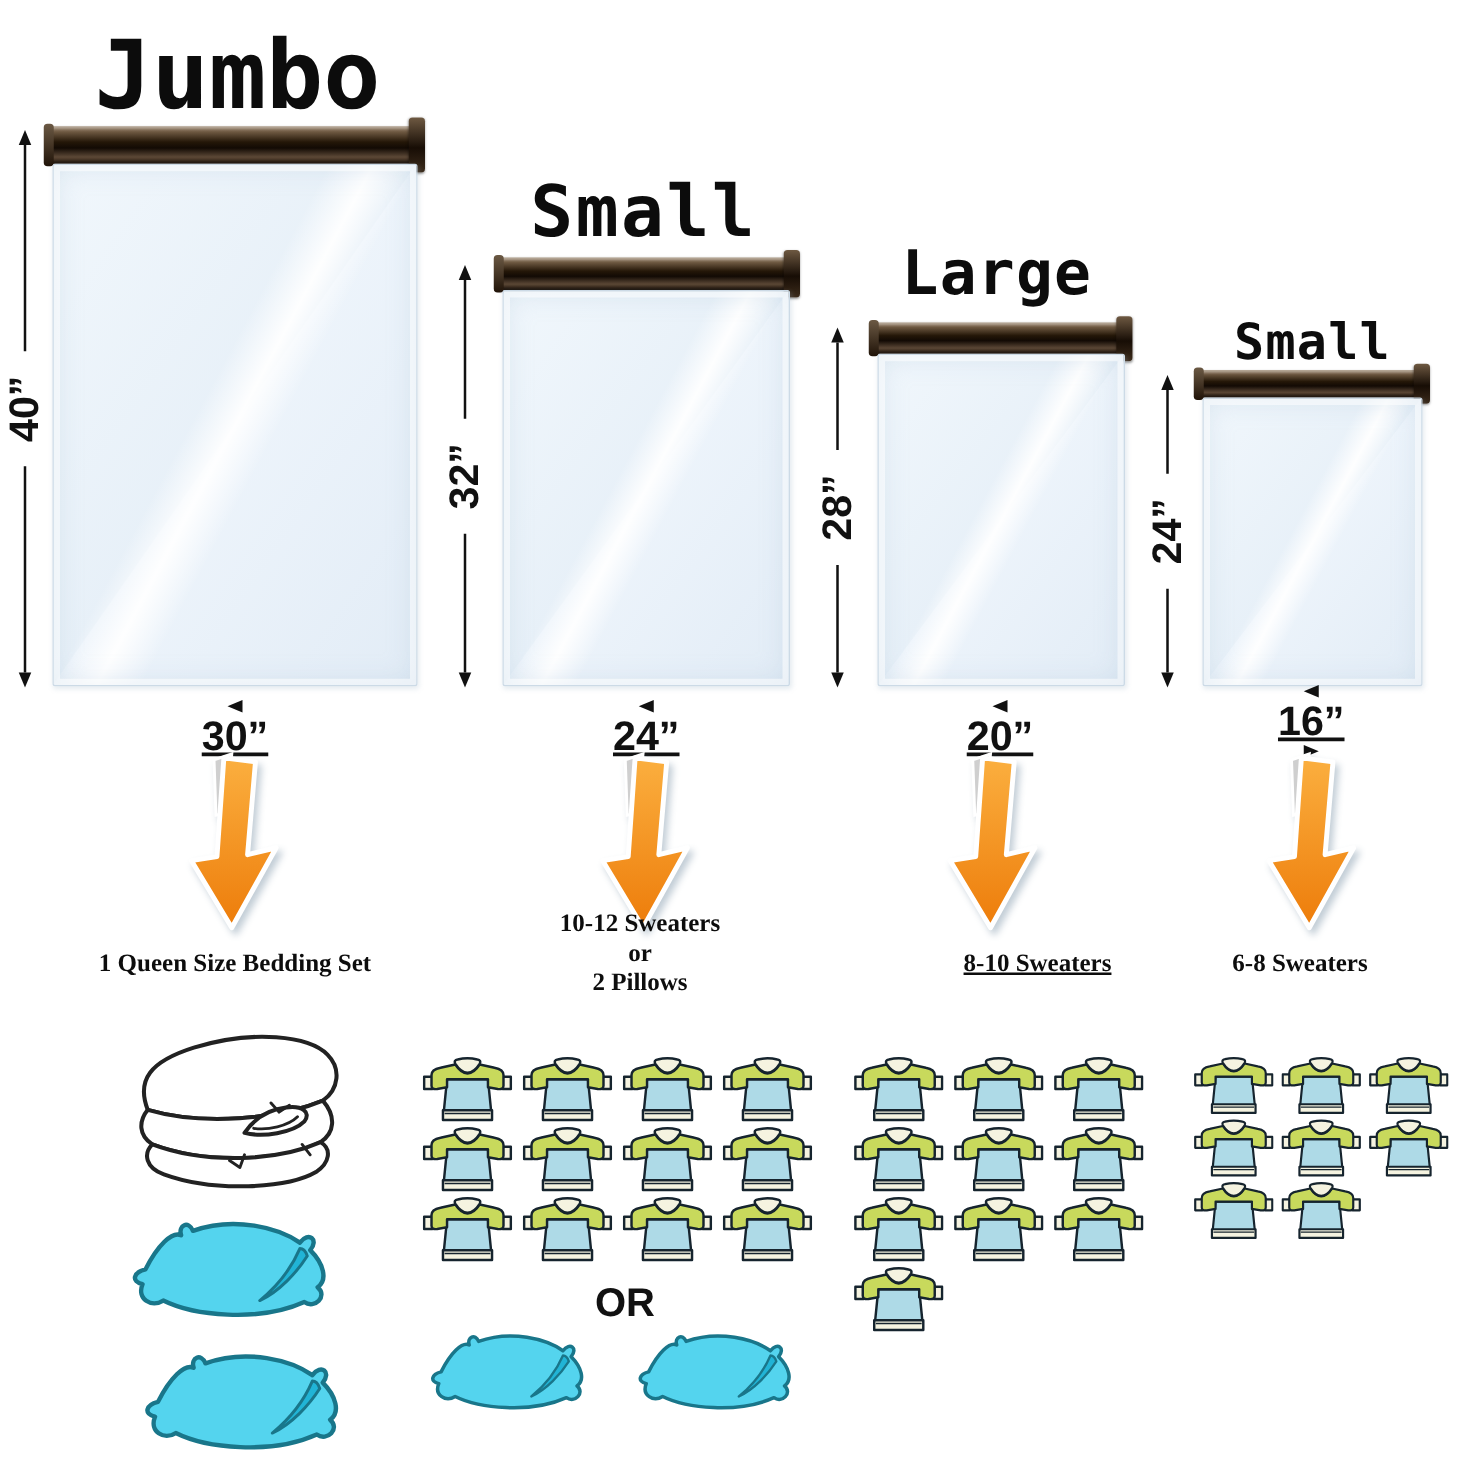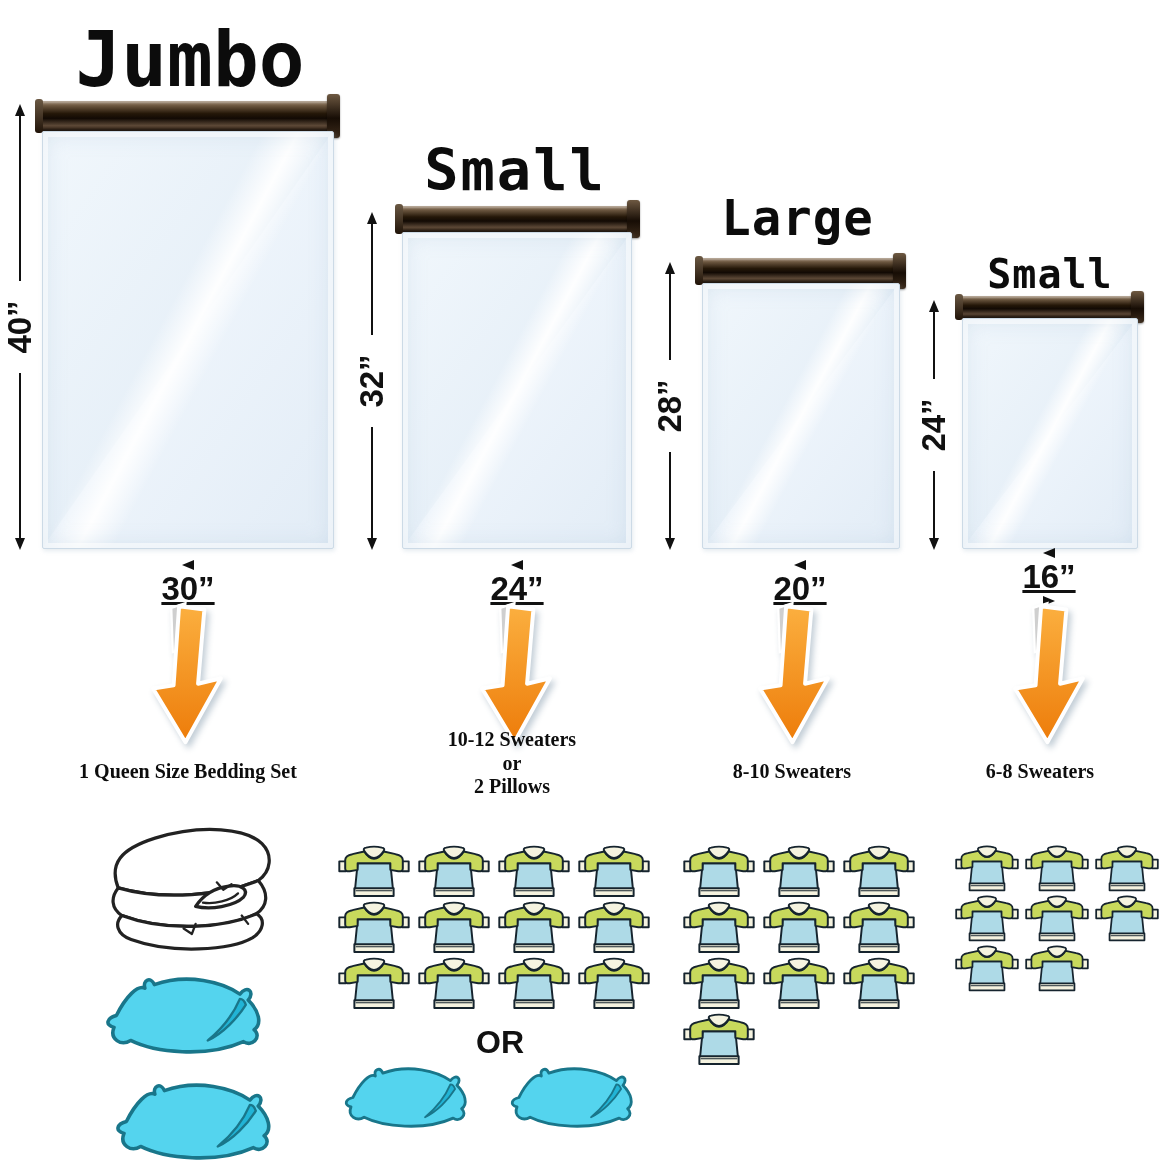--- a/index.html
+++ b/index.html
@@ -381,21 +381,21 @@
       <linearGradient id="og" x1="0" y1="0" x2="0" y2="1">
         <stop offset="0" stop-color="#fbaf3f"></stop>
         <stop offset="1" stop-color="#ed7c0a"></stop>
       </linearGradient>
     </defs>
     <path d="M40,10 L58,4 L52,64 L42,66 Z" fill="#cfcfcf" stroke="#ffffff" stroke-width="3"></path>
     <path d="M50,8 L82,12 L74,106 L103,99 L58,180 L17,112 L43,108 Z" fill="url(#og)" stroke="#ffffff" stroke-width="5" stroke-linejoin="round"></path>
   </svg>
 </div>
 
-    <div class="capacity" style="left:682px;top:760px;width:220px;">
+    <div class="capacity" style="left:720px;top:760px;width:220px;text-decoration:underline;">
       <div>8-10 Sweaters</div>
     </div>
 
     <div class="sweater-grid" style="left:683px;top:845px;">
         <div class="sweater-row">
   <svg viewBox="0 0 110 84">
     <g stroke="#16242e" stroke-width="3" stroke-linejoin="round">
       <rect x="2" y="25" width="10" height="15" fill="#f5f3e0"></rect>
       <rect x="98" y="25" width="10" height="15" fill="#f5f3e0"></rect>
       <path d="M30,28 L80,28 L84,68 L26,68 Z" fill="#aedae7"></path>

